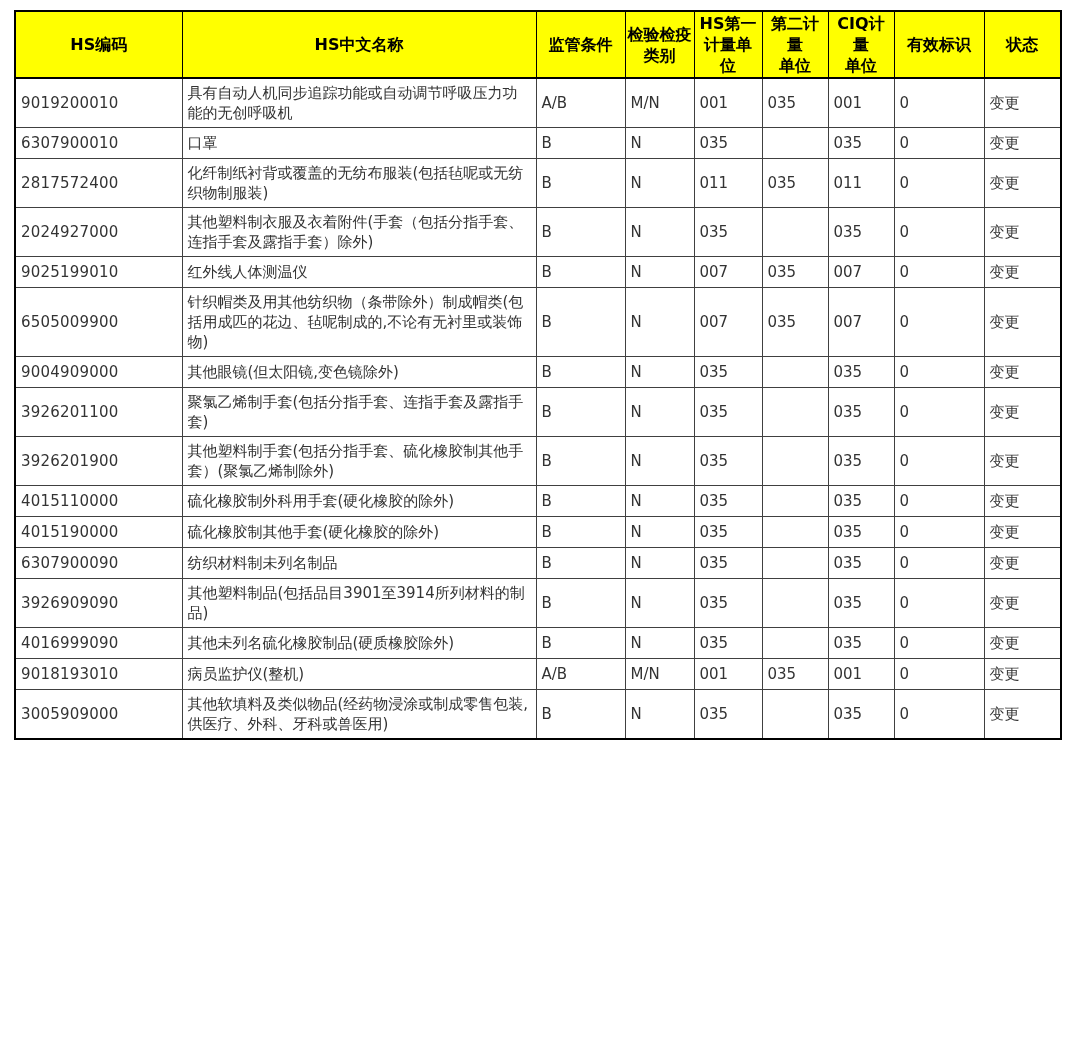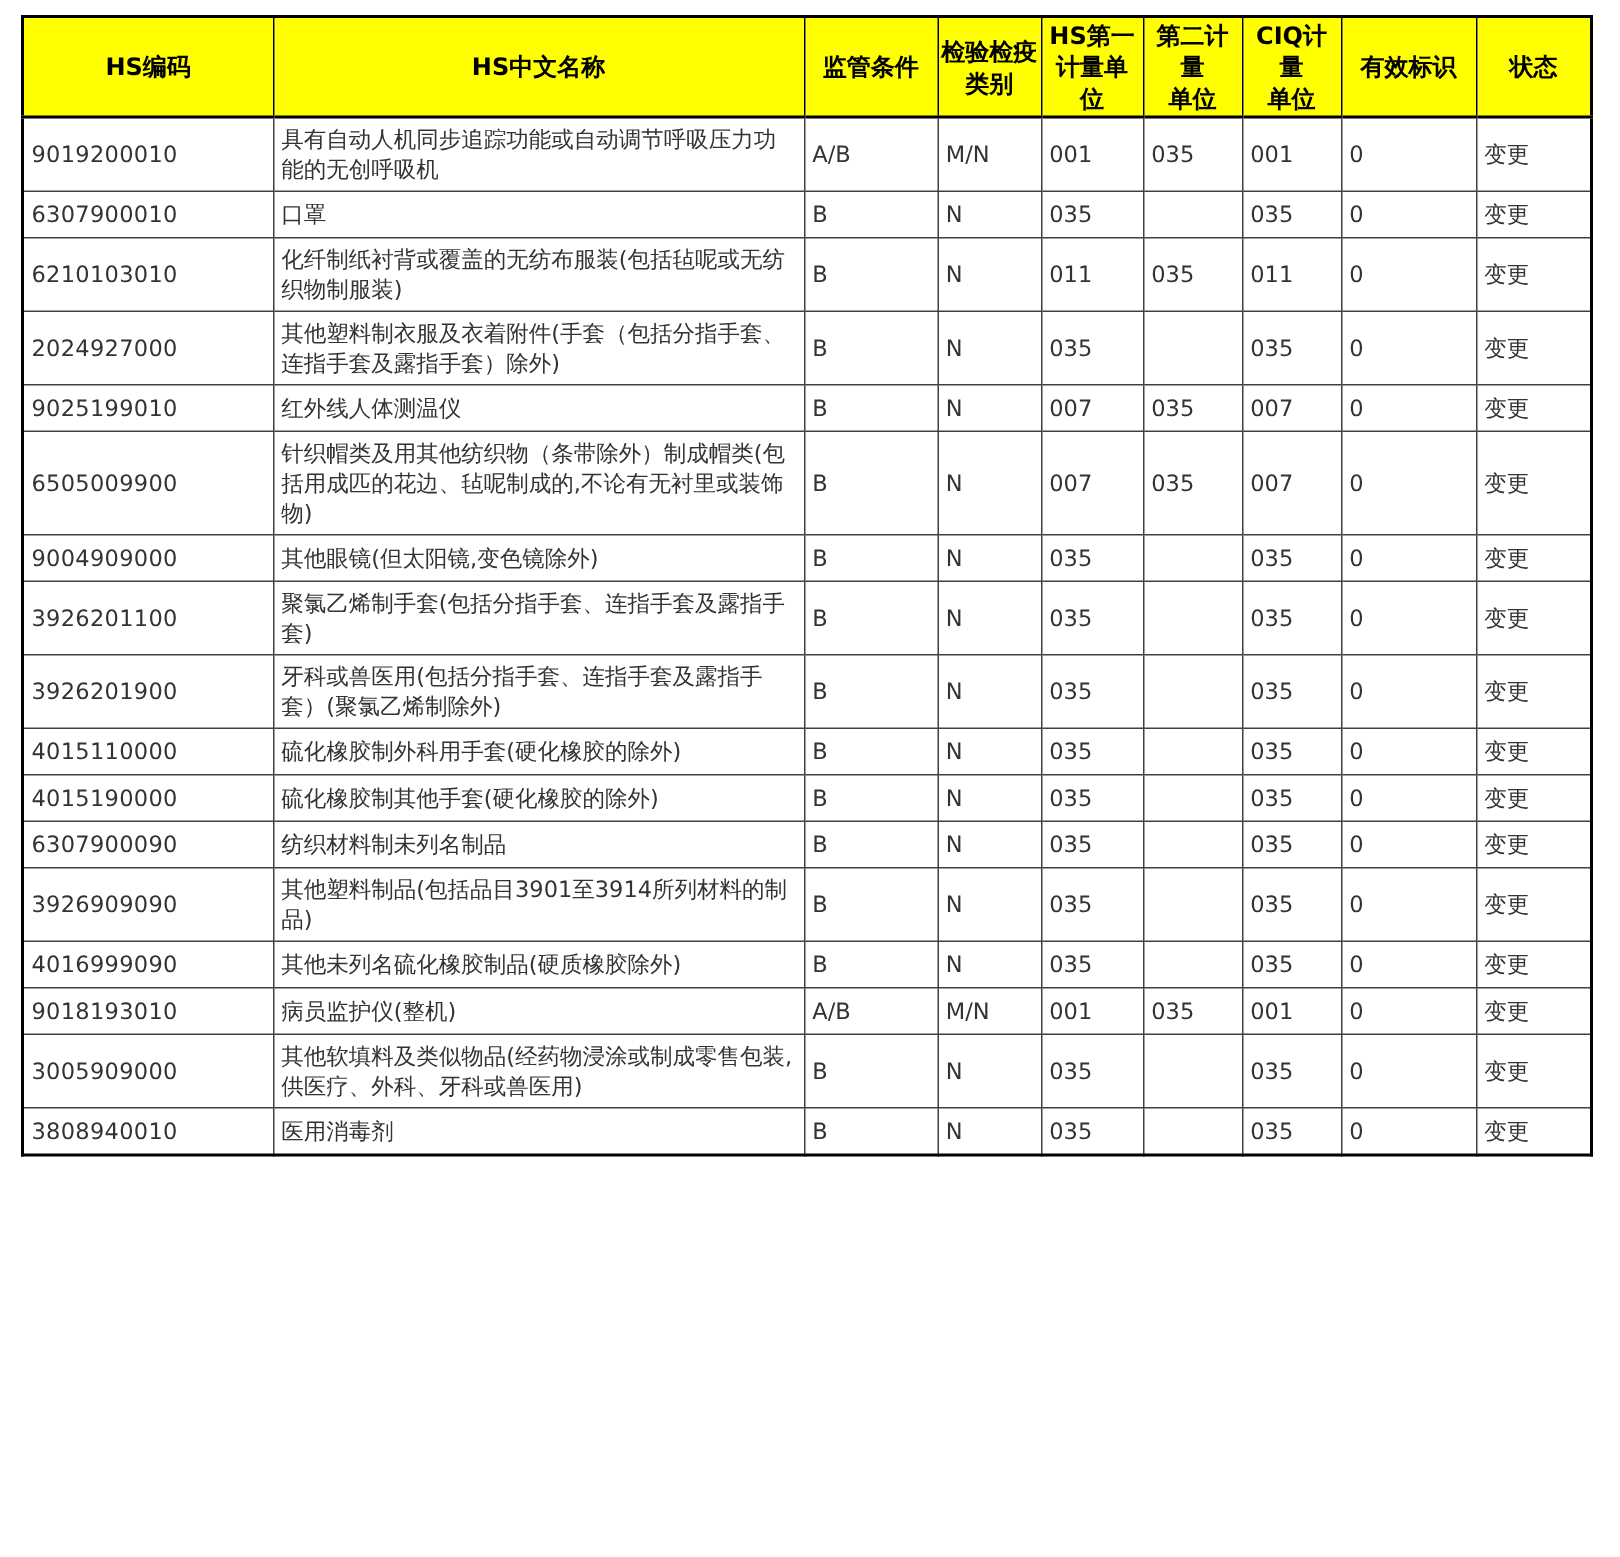--- a/index.html
+++ b/index.html
@@ -103,21 +103,21 @@
           <td>口罩</td>
           <td>B</td>
           <td>N</td>
           <td>035</td>
           <td></td>
           <td>035</td>
           <td>0</td>
           <td>变更</td>
         </tr>
         <tr>
-          <td class="code-cell">6210103010</td>
+          <td class="code-cell">2817572400</td>
           <td>化纤制纸衬背或覆盖的无纺布服装(包括毡呢或无纺织物制服装)</td>
           <td>B</td>
           <td>N</td>
           <td>011</td>
           <td>035</td>
           <td>011</td>
           <td>0</td>
           <td>变更</td>
         </tr>
         <tr>
@@ -170,21 +170,21 @@
           <td>B</td>
           <td>N</td>
           <td>035</td>
           <td></td>
           <td>035</td>
           <td>0</td>
           <td>变更</td>
         </tr>
         <tr>
           <td class="code-cell">3926201900</td>
-          <td>牙科或兽医用(包括分指手套、连指手套及露指手套）(聚氯乙烯制除外)</td>
+          <td>其他塑料制手套(包括分指手套、硫化橡胶制其他手套）(聚氯乙烯制除外)</td>
           <td>B</td>
           <td>N</td>
           <td>035</td>
           <td></td>
           <td>035</td>
           <td>0</td>
           <td>变更</td>
         </tr>
         <tr>
           <td class="code-cell">4015110000</td>
@@ -248,31 +248,20 @@
           <td>M/N</td>
           <td>001</td>
           <td>035</td>
           <td>001</td>
           <td>0</td>
           <td>变更</td>
         </tr>
         <tr>
           <td class="code-cell">3005909000</td>
           <td>其他软填料及类似物品(经药物浸涂或制成零售包装,供医疗、外科、牙科或兽医用)</td>
-          <td>B</td>
-          <td>N</td>
-          <td>035</td>
-          <td></td>
-          <td>035</td>
-          <td>0</td>
-          <td>变更</td>
-        </tr>
-        <tr>
-          <td class="code-cell">3808940010</td>
-          <td>医用消毒剂</td>
           <td>B</td>
           <td>N</td>
           <td>035</td>
           <td></td>
           <td>035</td>
           <td>0</td>
           <td>变更</td>
         </tr>
       </tbody>
   </table>

